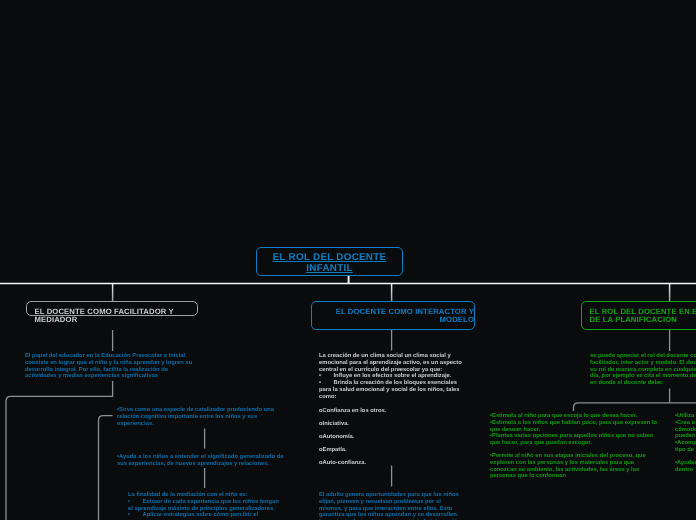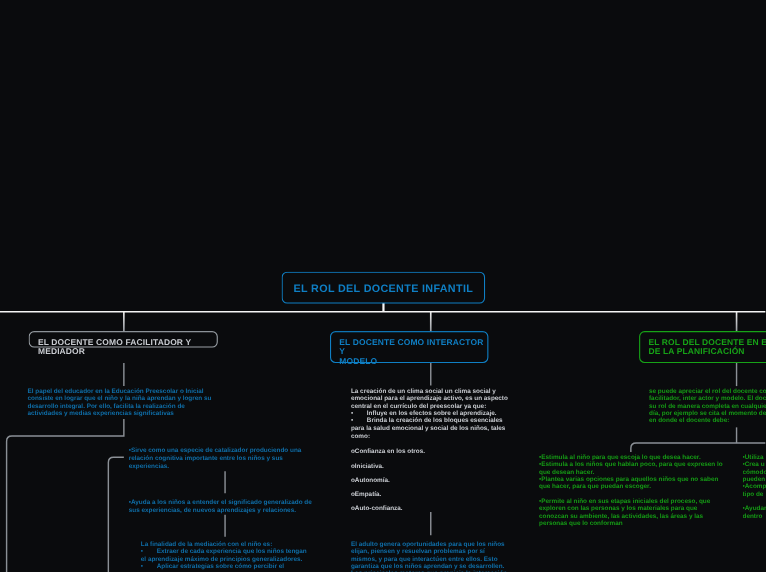--- a/index.html
+++ b/index.html
@@ -42,41 +42,41 @@
       <path d="M204.6 428.5 V448.5"></path>
       <path d="M204.6 468 V488"></path>
       <path d="M391.6 330 V350.5"></path>
       <path d="M391.6 465.5 V486.5"></path>
       <path d="M669.6 330 V351"></path>
       <path d="M669.6 388.5 V402.8"></path>
       <path d="M696 402.8 H578.3 Q573.5 402.8 573.5 407.6 V411"></path>
     </g>
   </svg>
 
-  <div class="node root" style="left:256px;top:246.8px;width:185px;height:29.2px;border-color:#0f7fc4;color:#0f7fc4;border-width:1.8px;"><span>EL ROL DEL DOCENTE INFANTIL</span></div>
+  <div class="node root" style="left:256px;top:246.8px;width:147px;height:29.2px;border-color:#0f7fc4;color:#0f7fc4;border-width:1.8px;text-decoration:underline;"><span>EL ROL DEL DOCENTE INFANTIL</span></div>
 
   <div class="node lvl1" style="left:25.9px;top:300.6px;width:172px;height:15px;border-color:#9aa0a6;color:#c9ccd1;"><span>EL DOCENTE COMO FACILITADOR Y
 MEDIADOR</span></div>
 
   <div class="txt" style="left:25.2px;top:353.3px;width:185px;color:#0f6ea8;">El papel del educador en la Educación Preescolar o Inicial
 consiste en lograr que el niño y la niña aprendan y logren su
 desarrollo integral. Por ello, facilita la realización de
 actividades y medias experiencias significativas</div>
   <div class="txt" style="left:116.5px;top:407.2px;width:185px;color:#0f6ea8;">•Sirve como una especie de catalizador produciendo una
 relación cognitiva importante entre los niños y sus
 experiencias.</div>
   <div class="txt" style="left:116.5px;top:453.5px;width:185px;color:#0f6ea8;">•Ayuda a los niños a entender el significado generalizado de
 sus experiencias, de nuevos aprendizajes y relaciones.</div>
   <div class="txt" style="left:128px;top:492.3px;width:190px;color:#0f6ea8;">La finalidad de la mediación con el niño es:
 •	Extraer de cada experiencia que los niños tengan
 el aprendizaje máximo de principios generalizadores.
 •	Aplicar estrategias sobre cómo percibir el
 •</div>
 
-  <div class="node lvl1" style="left:300px;top:300.6px;width:144px;height:29px;border-color:#0f7fc4;color:#0f7fc4;"><span>EL DOCENTE COMO INTERACTOR Y
+  <div class="node lvl1" style="left:311px;top:300.6px;width:164px;height:29px;border-color:#0f7fc4;color:#0f7fc4;text-align:right;"><span>EL DOCENTE COMO INTERACTOR Y
 MODELO</span></div>
 
   <div class="txt" style="left:319px;top:353.3px;width:175px;color:#c9ccd1;">La creación de un clima social un clima social y
 emocional para el aprendizaje activo, es un aspecto
 central en el currículo del preescolar ya que:
 •	Influye en los efectos sobre el aprendizaje.
 •	Brinda la creación de los bloques esenciales
 para la salud emocional y social de los niños, tales
 como:</div>
   <div class="txt" style="left:319px;top:407.8px;width:175px;color:#c9ccd1;">oConfianza en los otros.</div>

